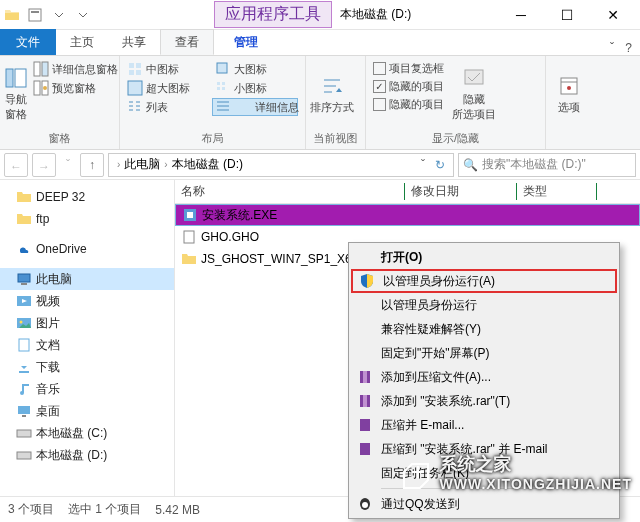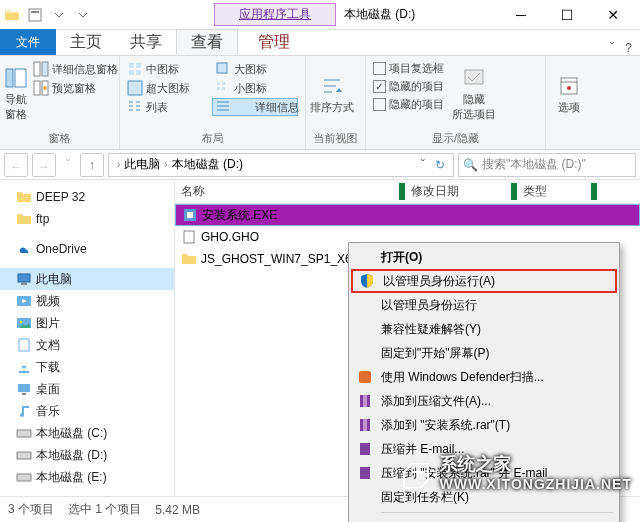--- a/index.html
+++ b/index.html
@@ -3,30 +3,30 @@
 <meta charset="utf-8">
 <style>
 * { box-sizing: border-box; margin: 0; padding: 0; font-family: "Microsoft YaHei", "Segoe UI", sans-serif; }
 body { width: 640px; height: 522px; background: #fff; font-size: 12px; overflow: hidden; position: relative; }
 
 .titlebar { height: 30px; background: #fff; border-bottom: 1px solid #e5e5e5; display: flex; align-items: center; padding: 0 4px; }
 .titlebar-left { display: flex; align-items: center; gap: 4px; flex: 0 0 210px; }
 .folder-icon { width: 16px; height: 16px; display: inline-flex; }
 .qat-icons { display: flex; gap: 2px; }
 .qat-btn { width: 22px; height: 22px; display: flex; align-items: center; justify-content: center; }
-.app-tools { background: #f0e6f5; border: 1px solid #c080d0; color: #7030a0; font-size: 12px; padding: 2px 24px; text-decoration: underline; }
+.app-tools { background: #f0e6f5; border: 1px solid #c080d0; color: #7030a0; font-size: 16px; padding: 2px 10px; }
 .title-text { margin-left: 8px; font-size: 12px; }
 .win-controls { margin-left: auto; display: flex; }
 .win-btn { width: 46px; height: 30px; display: flex; align-items: center; justify-content: center; font-size: 14px; }
 
 .tabs { height: 26px; display: flex; align-items: flex-end; border-bottom: 1px solid #dadada; }
 .file-tab { background: #1979ca; color: #fff; padding: 4px 16px; height: 26px; display: flex; align-items: center; font-size: 12px; }
-.tab { padding: 4px 14px; height: 26px; display: flex; align-items: center; font-size: 16px; color: #444; }
+.tab { padding: 4px 14px; height: 26px; display: flex; align-items: center; font-size: 12px; color: #444; }
 .tab.active { border: 1px solid #dadada; border-bottom: 1px solid #f5f6f7; background: #f5f6f7; }
-.tab.purple { color: #7f1d1d; margin-left: 6px; }
+.tab.purple { color: #1d4ed8; margin-left: 6px; font-weight: bold; }
 .tabs-right { margin-left: auto; padding-right: 8px; color: #555; }
 
 .ribbon { height: 94px; background: #f5f6f7; border-bottom: 1px solid #dadada; display: flex; }
 .rgroup { border-right: 1px solid #e0e0e0; display: flex; flex-direction: column; padding: 2px 4px; }
 .rgroup-body { flex: 1; display: flex; align-items: flex-start; gap: 2px; padding-top: 2px; }
 .rgroup-label { font-size: 11px; color: #666; text-align: center; padding: 1px 0; }
 .big-btn { display: flex; flex-direction: column; align-items: center; justify-content: center; width: 44px; height: 68px; font-size: 11px; color: #444; text-align: center; gap: 2px; }
 .big-btn svg { width: 24px; height: 24px; }
 .stack { display: flex; flex-direction: column; gap: 1px; }
 .small-row { display: flex; align-items: center; gap: 3px; font-size: 11px; color: #444; padding: 1px 3px; white-space: nowrap; }
@@ -44,21 +44,21 @@
 
 .content { display: flex; height: 316px; }
 .tree { width: 175px; border-right: 1px solid #e5e5e5; overflow: hidden; padding-top: 6px; }
 .tree-item { display: flex; align-items: center; gap: 4px; padding: 2px 4px 2px 16px; font-size: 12px; color: #222; height: 22px; }
 .tree-item.sel { background: #cde8ff; }
 .tree-item .ic16 { width: 16px; height: 16px; flex-shrink: 0; }
 .tree-item.indent { }
 
 .filepane { flex: 1; display: flex; flex-direction: column; }
 .col-headers { height: 24px; border-bottom: 1px solid #e5e5e5; display: flex; align-items: center; font-size: 12px; color: #444; }
-.col { padding: 0 6px; border-right: 6px solid #15803d; }
+.col { padding: 0 6px; border-right: 1px solid #15803d; }
 .files { position: relative; }
 .file-row { display: flex; align-items: center; gap: 4px; padding: 2px 6px; font-size: 12px; height: 22px; }
 .file-row.sel { background: #a21caf; border: 1px solid #7ab5e0; }
 .file-row .ic16 { width: 16px; height: 16px; }
 
 .context-menu { position: absolute; left: 348px; top: 242px; width: 272px; background: #f0f0f0; border: 1px solid #a0a0a0; box-shadow: 4px 4px 6px rgba(0,0,0,.25); padding: 2px; font-size: 12px; }
 .cm-item { display: flex; align-items: center; gap: 8px; padding: 4px 8px 4px 30px; height: 24px; position: relative; }
 .cm-item .mic { position: absolute; left: 6px; width: 16px; height: 16px; }
 .cm-item.hl { border: 2px solid #e03030; }
 .cm-item.bold { font-weight: bold; }
@@ -331,48 +331,42 @@
         <span>文档</span>
       </div>
     <div class="tree-item indent">
         <span class="ic16"><svg viewBox="0 0 16 16">
             <path fill="#6ab0e0" d="M8 2v7M5 7l3 3 3-3M3 12h10v2H3z"></path>
           </svg></span>
         <span>下载</span>
       </div>
     <div class="tree-item indent">
         <span class="ic16"><svg viewBox="0 0 16 16">
+            <path fill="#6ab0e0" d="M6 3h7v2H8v7a2 2 0 11-2-2z"></path>
+          </svg></span>
+        <span>音乐</span>
+      </div>
+    <div class="tree-item indent">
+        <span class="ic16"><svg viewBox="0 0 16 16">
             <rect x="2" y="3" width="12" height="8" fill="#6ab0e0"></rect>
             <rect x="6" y="12" width="4" height="2" fill="#888"></rect>
           </svg></span>
         <span>桌面</span>
       </div>
     <div class="tree-item indent">
         <span class="ic16"><svg viewBox="0 0 16 16">
-            <path fill="#6ab0e0" d="M6 3h7v2H8v7a2 2 0 11-2-2z"></path>
-          </svg></span>
-        <span>音乐</span>
-      </div>
-    <div class="tree-item indent">
-        <span class="ic16"><svg viewBox="0 0 16 16">
             <rect x="1" y="5" width="14" height="7" fill="#d8d8d8" stroke="#888"></rect>
           </svg></span>
         <span>本地磁盘 (C:)</span>
       </div>
     <div class="tree-item indent">
         <span class="ic16"><svg viewBox="0 0 16 16">
             <rect x="1" y="5" width="14" height="7" fill="#d8d8d8" stroke="#888"></rect>
           </svg></span>
         <span>本地磁盘 (D:)</span>
-      </div>
-    <div class="tree-item indent">
-        <span class="ic16"><svg viewBox="0 0 16 16">
-            <rect x="1" y="5" width="14" height="7" fill="#d8d8d8" stroke="#888"></rect>
-          </svg></span>
-        <span>本地磁盘 (E:)</span>
       </div>
   </div>
 
   <div class="filepane">
     <div class="col-headers">
       <div class="col" style="width:230px">名称</div>
       <div class="col" style="width:112px">修改日期</div>
       <div class="col" style="width:80px">类型</div>
     </div>
     <div class="files">
@@ -412,26 +406,20 @@
   </div>
   <div class="cm-item">
       <span>以管理员身份运行</span>
     </div>
   <div class="cm-item">
       <span>兼容性疑难解答(Y)</span>
     </div>
   <div class="cm-item">
       <span>固定到"开始"屏幕(P)</span>
     </div>
-  <div class="cm-item">
-    <span class="mic"><svg viewBox="0 0 16 16">
-          <rect x="2" y="2" width="12" height="12" rx="2" fill="#e07030"></rect>
-        </svg></span>
-    <span>使用 Windows Defender扫描...</span>
-  </div>
   <div class="cm-item">
     <span class="mic"><svg viewBox="0 0 16 16">
           <rect x="3" y="2" width="10" height="12" fill="#8040a0"></rect>
           <rect x="6" y="2" width="4" height="12" fill="#c090d0"></rect>
         </svg></span>
     <span>添加到压缩文件(A)...</span>
   </div>
   <div class="cm-item">
     <span class="mic"><svg viewBox="0 0 16 16">
           <rect x="3" y="2" width="10" height="12" fill="#8040a0"></rect>

